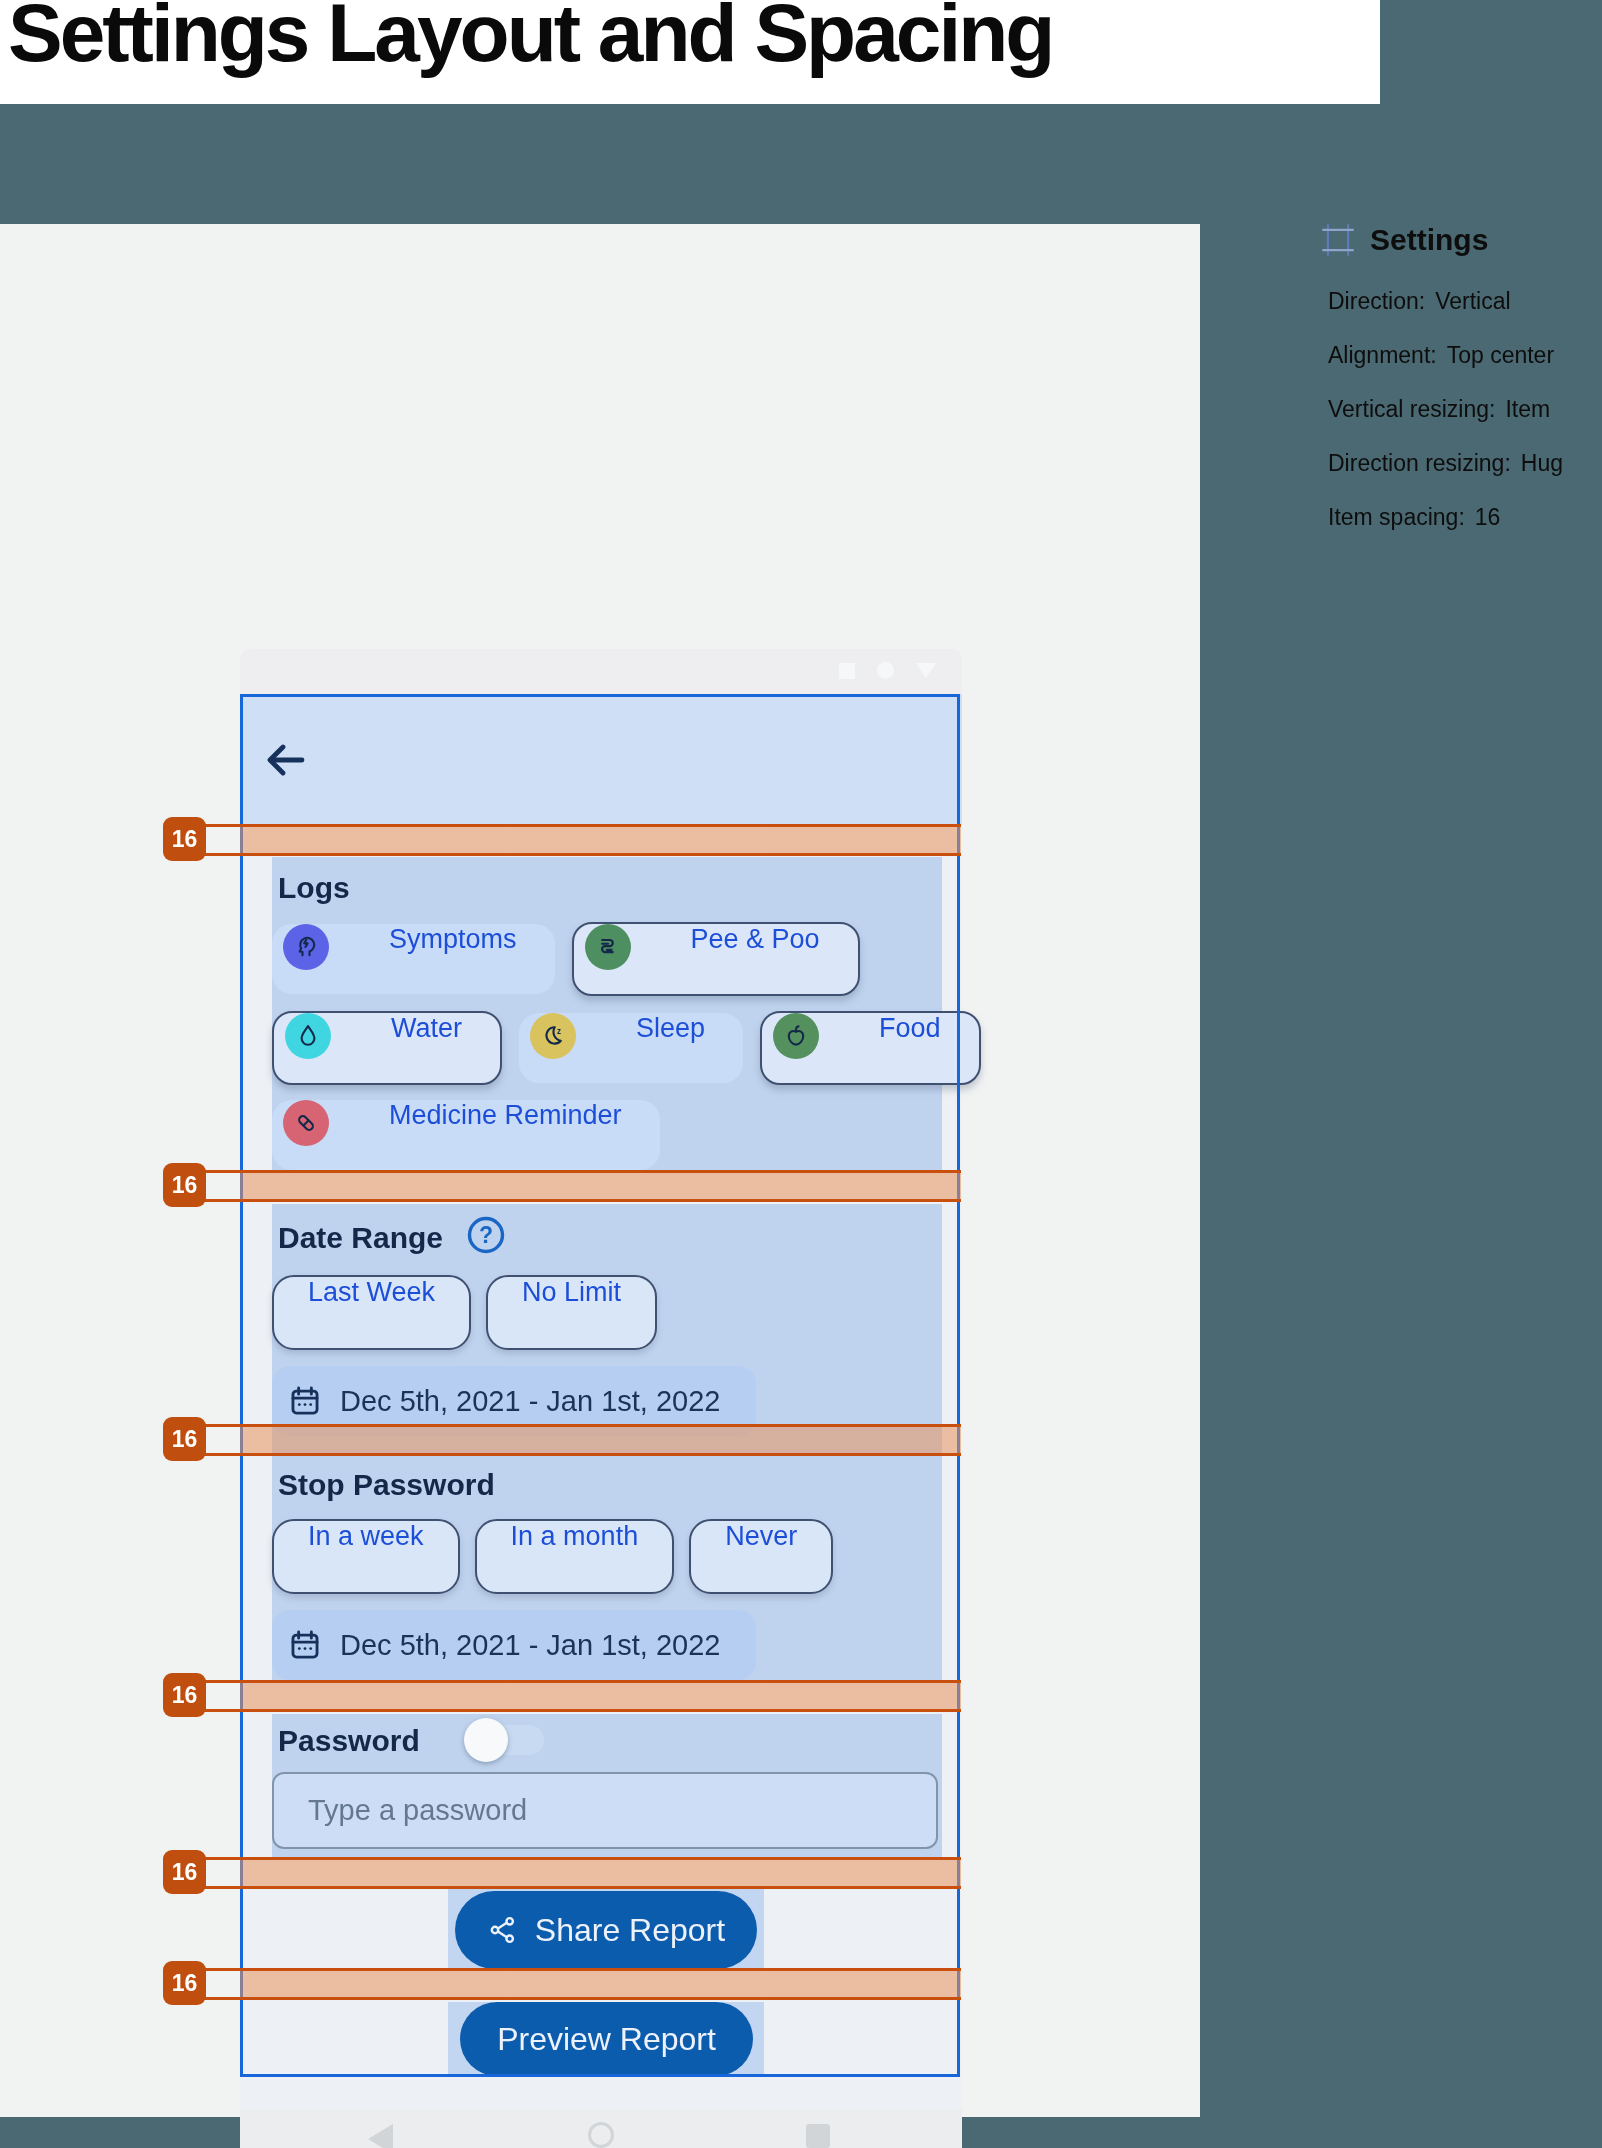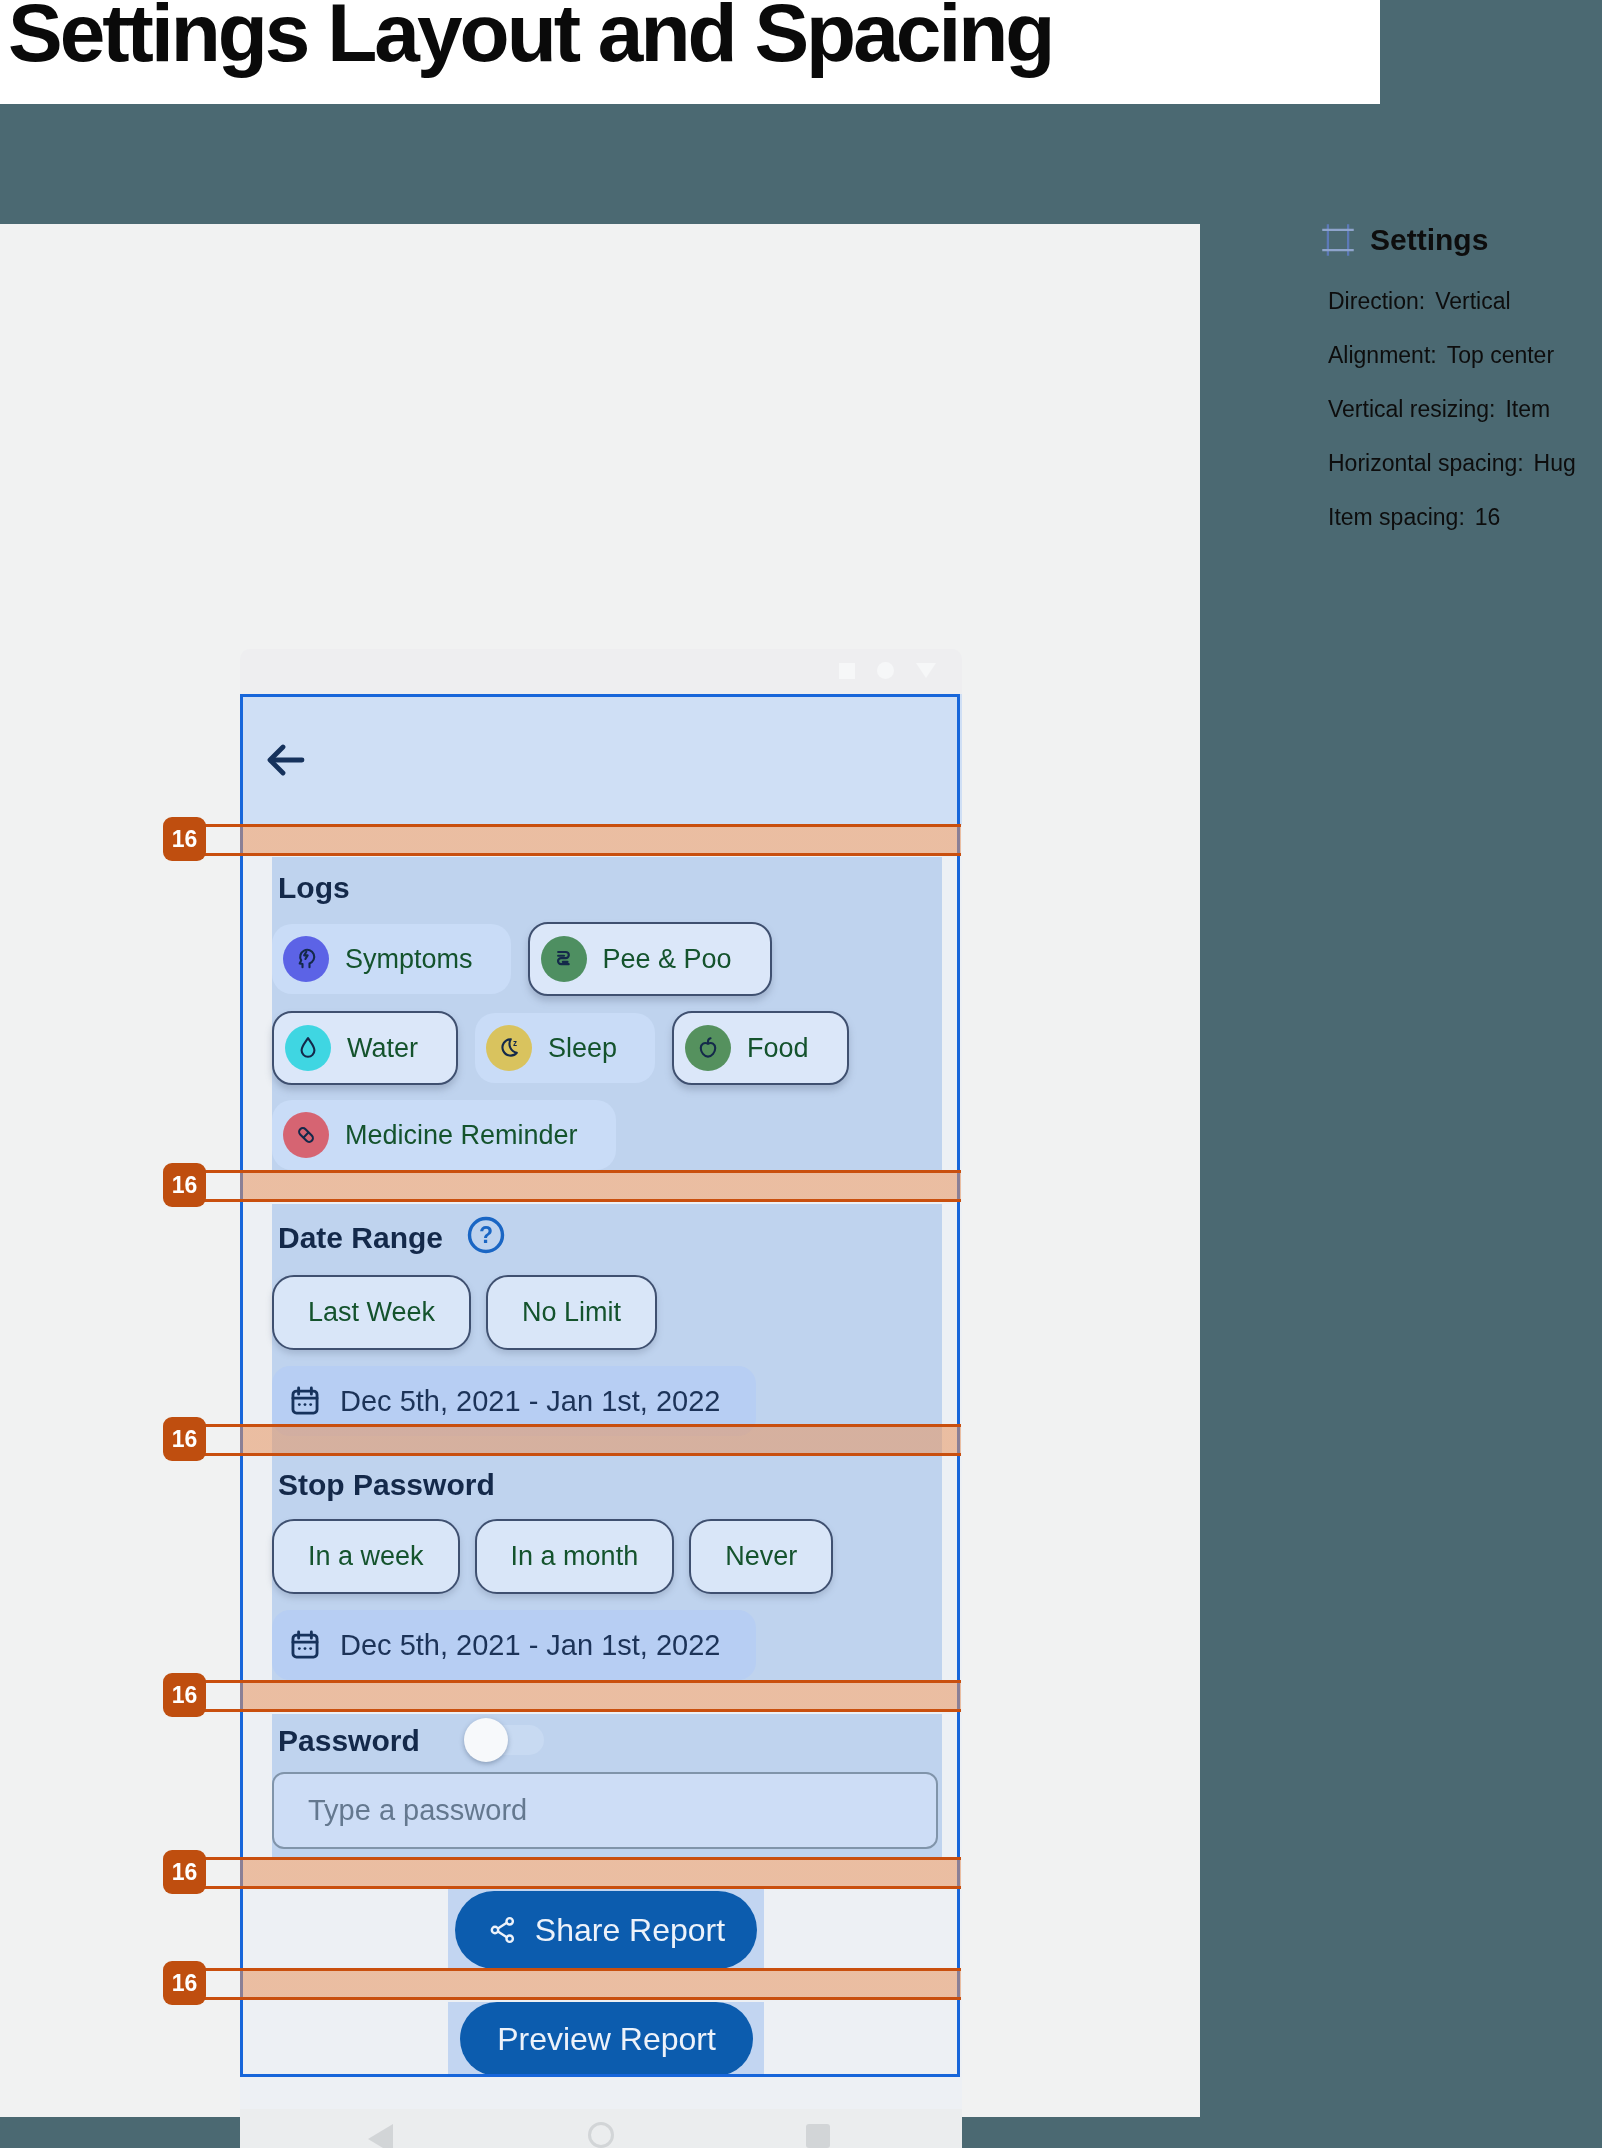--- a/index.html
+++ b/index.html
@@ -33,21 +33,21 @@
   
   .block{position:absolute;background:#bfd3ee;}
   .blk-logs{left:32px;top:208px;width:670px;height:315px;}
   .blk-date{left:32px;top:555px;width:670px;height:274px;}
   .blk-stop{left:32px;top:809px;width:670px;height:224px;}
   .blk-pass{left:32px;top:1065px;width:670px;height:145px;}
   .h-sec{margin:12px 0 0 6px;font-size:30px;font-weight:700;color:#14294a;line-height:38px;}
   .row{display:flex;gap:17px;margin-top:15px;align-items:center;}
   .row.opts{gap:15px;}
 
-  .chip{height:70px;border-radius:20px;display:flex;align-items:center;background:#c9dcf7;color:#14532d;font-size:27px;font-weight:500;white-space:nowrap;padding-right:38px;}
+  .chip{height:70px;border-radius:20px;display:flex;align-items:flex-start;background:#c9dcf7;color:#1d4ed8;font-size:27px;font-weight:500;white-space:nowrap;padding-right:38px;gap:44px;}
   .chip .ic{width:46px;height:46px;border-radius:50%;margin:0 16px 0 11px;display:flex;align-items:center;justify-content:center;flex:0 0 auto;}
   .chip.outlined{background:#dbe7f9;border:2px solid #3f5070;box-shadow:0 5px 7px rgba(100,115,140,.35);}
   .chip.texty{padding:0 34px;height:71px;border-radius:22px;background:#d9e6f8;border:2px solid #3f5070;box-shadow:0 4px 6px rgba(100,115,140,.28);justify-content:center;}
   .datechip{height:70px;border-radius:18px;background:#b7cef3;display:inline-flex;align-items:center;color:#1c3358;font-size:29px;font-weight:500;padding:0 36px 0 16px;margin-top:16px;}
   .datechip svg{margin-right:18px;}
 
   .h-row{display:flex;align-items:center;gap:22px;}
   .help{margin-top:10px;}
 
   
@@ -274,17 +274,17 @@
     <div class="insp-head">
       <svg width="36" height="36" viewBox="0 0 32 32" fill="none" stroke="#8ea4cc" stroke-width="2">
           <path d="M7 2v28M25 2v28" stroke="#5c79b8"></path>
           <path d="M2 7h28M2 25h28"></path>
         </svg>
       <span class="insp-title">Settings</span>
     </div>
     <div class="insp-row ir1"><span>Direction:</span><span class="val">Vertical</span></div>
     <div class="insp-row ir2"><span>Alignment:</span><span class="val">Top center</span></div>
     <div class="insp-row ir3"><span>Vertical resizing:</span><span class="val">Item</span></div>
-    <div class="insp-row ir4"><span>Horizontal spacing:</span><span class="val">Hug</span></div>
+    <div class="insp-row ir4"><span>Direction resizing:</span><span class="val">Hug</span></div>
     <div class="insp-row ir5"><span>Item spacing:</span><span class="val">16</span></div>
   </div>
 
 </div>
 
 </body></html>

